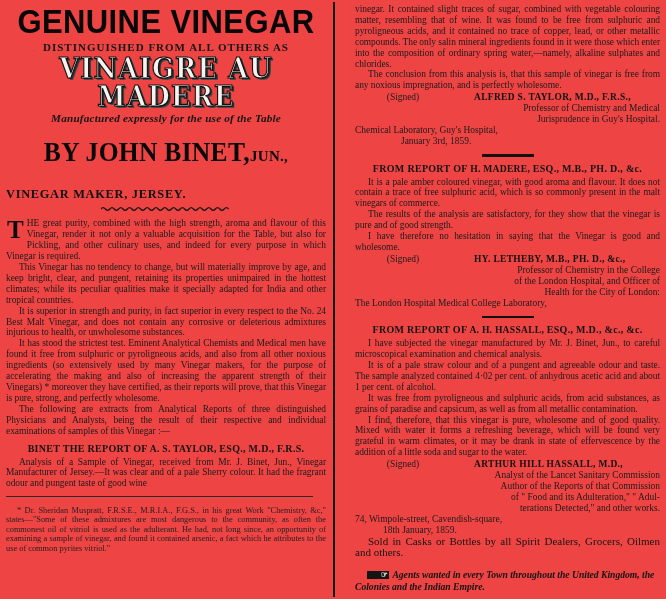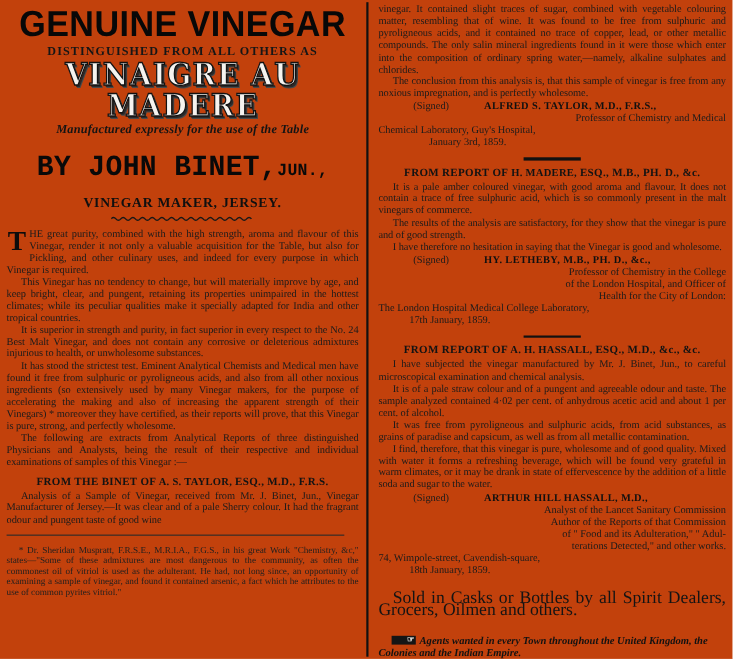--- a/index.html
+++ b/index.html
@@ -12,42 +12,42 @@
     width: 666px;
     height: 599px;
     overflow: hidden;
     font-family: "Liberation Serif", serif;
     color: #1a1a1a;
   }
   .page {
     position: relative;
     width: 666px;
     height: 599px;
-    background: #c2410c;
+    background: #ef4444;
     box-sizing: border-box;
     display: flex;
     flex-direction: row;
   }
   .col {
     box-sizing: border-box;
     position: relative;
   }
   .col-left {
     width: 333px;
     padding: 4px 7px 4px 6px;
   }
   .col-divider {
     width: 2px;
     background: #111;
     margin: 2px 0 2px 0;
     flex: 0 0 auto;
   }
   .col-right {
     width: 331px;
-    padding: 4px 6px 4px 9px;
+    padding: 4px 6px 4px 20px;
   }
 
   
   .mast-title {
     font-family: "Liberation Sans", sans-serif;
     font-weight: bold;
     font-size: 31px;
     line-height: 1.02;
     text-align: center;
     letter-spacing: 0.4px;
@@ -84,39 +84,38 @@
     font-family: "Liberation Serif", serif;
     font-style: italic;
     font-weight: bold;
     font-size: 11.2px;
     margin: 5px 0 4px 0;
     letter-spacing: 0.2px;
     color: #141414;
   }
   .mast-by {
     text-align: center;
-    font-family: Liberation Mono, monospace;
+    font-family: Liberation Serif, serif;
     font-weight: bold;
     font-size: 25.5px;
     line-height: 1.05;
     letter-spacing: 0.3px;
     margin: 16px 0 4px 0;
     color: #090909;
     transform: scaleY(1.04);
   }
   .mast-by .small-caps-jun {
     font-size: 15px;
   }
   .mast-maker {
-    text-align: center;
     font-family: "Liberation Serif", serif;
     font-weight: bold;
     font-size: 12.4px;
     letter-spacing: 0.7px;
-    margin: 11px 0 4px 0;
+    margin: 21px 0 4px 0;
     color: #101010;
   }
   .squiggle {
     width: 130px;
     height: 6px;
     margin: 4px auto 6px auto;
     overflow: hidden;
     line-height: 6px;
   }
   .squiggle svg { display: block; }
@@ -180,20 +179,21 @@
     background: #2a2a2a;
     margin: 7px 0 5px 0;
   }
 
   
   .sig-row {
     display: flex;
     font-size: 9.45px;
     line-height: 10.9px;
     margin-top: 1px;
+    gap: 23px;
   }
   .sig-label {
     width: 96px;
     text-align: center;
     flex: 0 0 auto;
     color: #1b1b1b;
   }
   .sig-name {
     font-weight: bold;
     letter-spacing: 0.35px;
@@ -222,25 +222,25 @@
   .footnote {
     font-size: 8.35px;
     line-height: 9.6px;
     text-align: justify;
     color: #1f1f1f;
     text-indent: 11px;
   }
 
   
   .sold-line {
-    font-size: 16px;
+    font-size: 11px;
     line-height: 11.2px;
     text-align: justify;
     text-indent: 13px;
-    margin-top: 13px;
+    margin-top: 0;
     color: #141414;
   }
   .agents-line {
     font-size: 9.6px;
     line-height: 11.3px;
     font-style: italic;
     font-weight: bold;
     margin-top: 9px;
     color: #121212;
     text-indent: 12px;
@@ -299,21 +299,21 @@
 
     <p class="para">This Vinegar has no tendency to change, but will materially improve by age, and keep bright, clear, and pungent, retaining its properties unimpaired in the hottest climates; while its peculiar qualities make it specially adapted for India and other tropical countries.</p>
 
     <p class="para">It is superior in strength and purity, in fact superior in every respect to the No. 24 Best Malt Vinegar, and does not contain any corrosive or deleterious admixtures injurious to health, or unwholesome substances.</p>
 
     <p class="para">It has stood the strictest test. Eminent Analytical Chemists and Medical men have found it free from sulphuric or pyroligneous acids, and also from all other noxious ingredients (so extensively used by many Vinegar makers, for the purpose of accelerating the making and also of increasing the apparent strength of their Vinegars) * moreover they have certified, as their reports will prove, that this Vinegar is pure, strong, and perfectly wholesome.</p>
 
     <p class="para">The following are extracts from Analytical Reports of three distinguished Physicians and Analysts, being the result of their respective and individual examinations of samples of this Vinegar :—</p>
 
     <div class="report-head">
-      <span class="sc">FROM THE BINET OF</span>
+      <span class="sc">BINET THE REPORT OF</span>
       <span>A. S. TAYLOR,</span>
       <span class="sc">ESQ., M.D., F.R.S.</span>
     </div>
 
     <p class="para">Analysis of a Sample of Vinegar, received from Mr. J. Binet, Jun., Vinegar Manufacturer of Jersey.—It was clear and of a pale Sherry colour. It had the fragrant odour and pungent taste of good wine</p>
 
     <div class="rule-footnote"></div>
 
     <p class="footnote">* Dr. Sheridan Muspratt, F.R.S.E., M.R.I.A., F.G.S., in his great Work "Chemistry, &amp;c," states—"Some of these admixtures are most dangerous to the community, as often the commonest oil of vitriol is used as the adulterant. He had, not long since, an opportunity of examining a sample of vinegar, and found it contained arsenic, a fact which he attributes to the use of common pyrites vitriol."</p>
   </div>
@@ -325,20 +325,21 @@
     <p class="para noindent">vinegar. It contained slight traces of sugar, combined with vegetable colouring matter, resembling that of wine. It was found to be free from sulphuric and pyroligneous acids, and it contained no trace of copper, lead, or other metallic compounds. The only salin mineral ingredients found in it were those which enter into the composition of ordinary spring water,—namely, alkaline sulphates and chlorides.</p>
 
     <p class="para">The conclusion from this analysis is, that this sample of vinegar is free from any noxious impregnation, and is perfectly wholesome.</p>
 
     <div class="sig-row">
       <span class="sig-label">(Signed)</span>
       <span class="sig-name">ALFRED S. TAYLOR, M.D., F.R.S.,</span>
     </div>
     <div class="sig-block-indent">
       <div class="sig-line">Professor of Chemistry and Medical</div>
+      <div class="sig-line">Jurisprudence in Guy's Hospital.</div>
     </div>
     <div class="addr-line">Chemical Laboratory, Guy's Hospital,</div>
     <div class="addr-line indent1">January 3rd, 1859.</div>
 
     <div class="rule-short"></div>
 
     <div class="report-head">
       <span class="sc">FROM REPORT OF</span>
       <span>H. MADERE,</span>
       <span class="sc">ESQ., M.B., PH. D., &amp;c.</span>
@@ -351,21 +352,20 @@
     <div class="sig-row">
       <span class="sig-label">(Signed)</span>
       <span class="sig-name">HY. LETHEBY, M.B., PH. D., &amp;c.,</span>
     </div>
     <div class="sig-block-indent">
       <div class="sig-line">Professor of Chemistry in the College</div>
       <div class="sig-line">of the London Hospital, and Officer of</div>
       <div class="sig-line">Health for the City of London:</div>
     </div>
     <div class="addr-line">The London Hospital Medical College Laboratory,</div>
-    <div class="addr-line indent2">17th January, 1859.</div>
 
     <div class="rule-short"></div>
 
     <div class="report-head">
       <span class="sc">FROM REPORT OF</span>
       <span>A. H. HASSALL,</span>
       <span class="sc">ESQ., M.D., &amp;c., &amp;c.</span>
     </div>
 
     <p class="para">I have subjected the vinegar manufactured by Mr. J. Binet, Jun., to careful microscopical examination and chemical analysis.</p>

